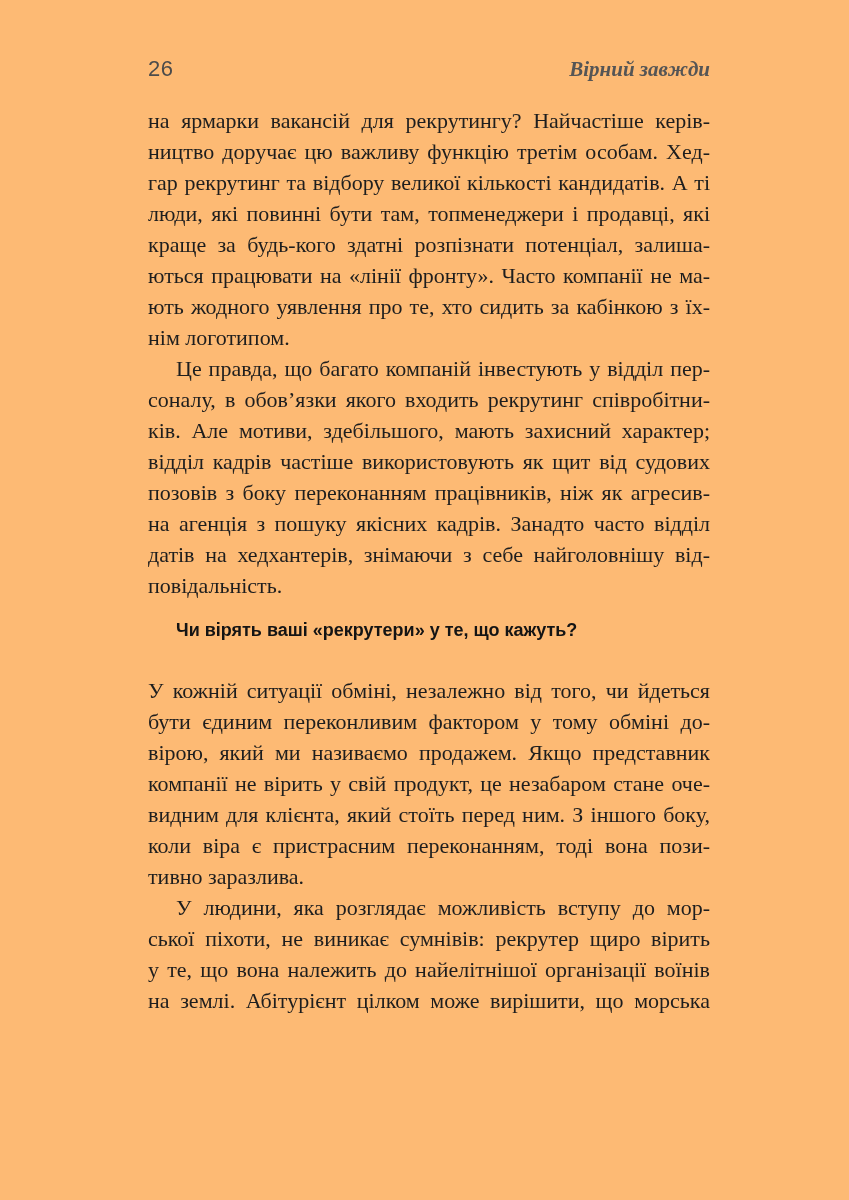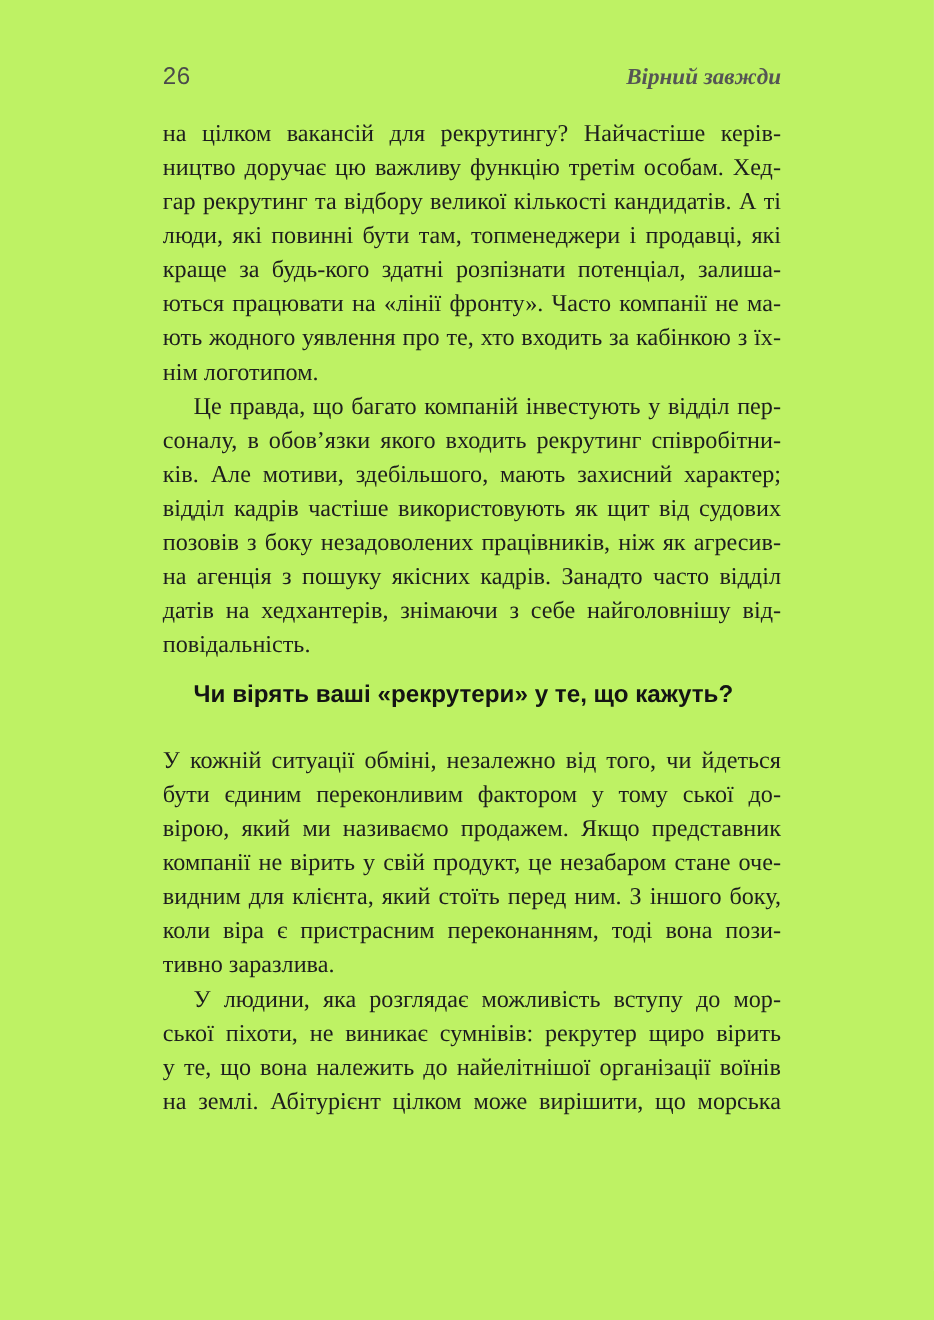--- a/index.html
+++ b/index.html
@@ -1,20 +1,20 @@
 <!DOCTYPE html>
 <html><head>
 <meta charset="utf-8">
 <style>
   html, body { margin: 0; padding: 0; background: #e8e8e8; }
   .page {
     position: relative;
     width: 849px;
     height: 1200px;
-    background: #bef264;
+    background: #fdba74;
     margin: 0 auto;
     overflow: hidden;
   }
   .header {
     position: absolute;
     left: 148px;
     top: 56px;
     width: 562px;
     display: flex;
     justify-content: space-between;
@@ -48,60 +48,60 @@
     height: 31px;
     text-align: justify;
     text-align-last: justify;
     white-space: normal;
   }
   .line.no-just { text-align-last: left; }
   .line.indent { text-indent: 28px; }
   .heading {
     font-family: "Liberation Sans", "DejaVu Sans", sans-serif;
     font-weight: 700;
-    font-size: 22px;
+    font-size: 18px;
     line-height: 31px;
     color: #141414;
     text-indent: 28px;
     margin: 14px 0 29px 0;
   }
 </style>
 </head>
 <body>
 
 <div class="page">
   <div class="header">
     <span class="pagenum">26</span>
     <span class="runtitle">Вірний завжди</span>
   </div>
   <div class="bodytext" id="body-blocks">
       <div class="para">
-        <div class="line">на цілком вакансій для рекрутингу? Найчастіше керів-</div>
+        <div class="line">на ярмарки вакансій для рекрутингу? Найчастіше керів-</div>
         <div class="line">ництво доручає цю важливу функцію третім особам. Хед-</div>
         <div class="line">гар рекрутинг та відбору великої кількості кандидатів. А ті</div>
         <div class="line">люди, які повинні бути там, топменеджери і продавці, які</div>
         <div class="line">краще за будь-кого здатні розпізнати потенціал, залиша-</div>
         <div class="line">ються працювати на «лінії фронту». Часто компанії не ма-</div>
-        <div class="line">ють жодного уявлення про те, хто входить за кабінкою з їх-</div>
+        <div class="line">ють жодного уявлення про те, хто сидить за кабінкою з їх-</div>
         <div class="line no-just">нім логотипом.</div>
       </div>
       <div class="para">
         <div class="line indent">Це правда, що багато компаній інвестують у відділ пер-</div>
         <div class="line">соналу, в обов’язки якого входить рекрутинг співробітни-</div>
         <div class="line">ків. Але мотиви, здебільшого, мають захисний характер;</div>
         <div class="line">відділ кадрів частіше використовують як щит від судових</div>
-        <div class="line">позовів з боку незадоволених працівників, ніж як агресив-</div>
+        <div class="line">позовів з боку переконанням працівників, ніж як агресив-</div>
         <div class="line">на агенція з пошуку якісних кадрів. Занадто часто відділ</div>
         <div class="line">датів на хедхантерів, знімаючи з себе найголовнішу від-</div>
         <div class="line no-just">повідальність.</div>
       </div>
       <div class="heading">Чи вірять ваші «рекрутери» у те, що кажуть?</div>
       <div class="para">
         <div class="line">У кожній ситуації обміні, незалежно від того, чи йдеться</div>
-        <div class="line">бути єдиним переконливим фактором у тому ської до-</div>
+        <div class="line">бути єдиним переконливим фактором у тому обміні до-</div>
         <div class="line">вірою, який ми називаємо продажем. Якщо представник</div>
         <div class="line">компанії не вірить у свій продукт, це незабаром стане оче-</div>
         <div class="line">видним для клієнта, який стоїть перед ним. З іншого боку,</div>
         <div class="line">коли віра є пристрасним переконанням, тоді вона пози-</div>
         <div class="line no-just">тивно заразлива.</div>
       </div>
       <div class="para">
         <div class="line indent">У людини, яка розглядає можливість вступу до мор-</div>
         <div class="line">ської піхоти, не виникає сумнівів: рекрутер щиро вірить</div>
         <div class="line">у те, що вона належить до найелітнішої організації воїнів</div>

